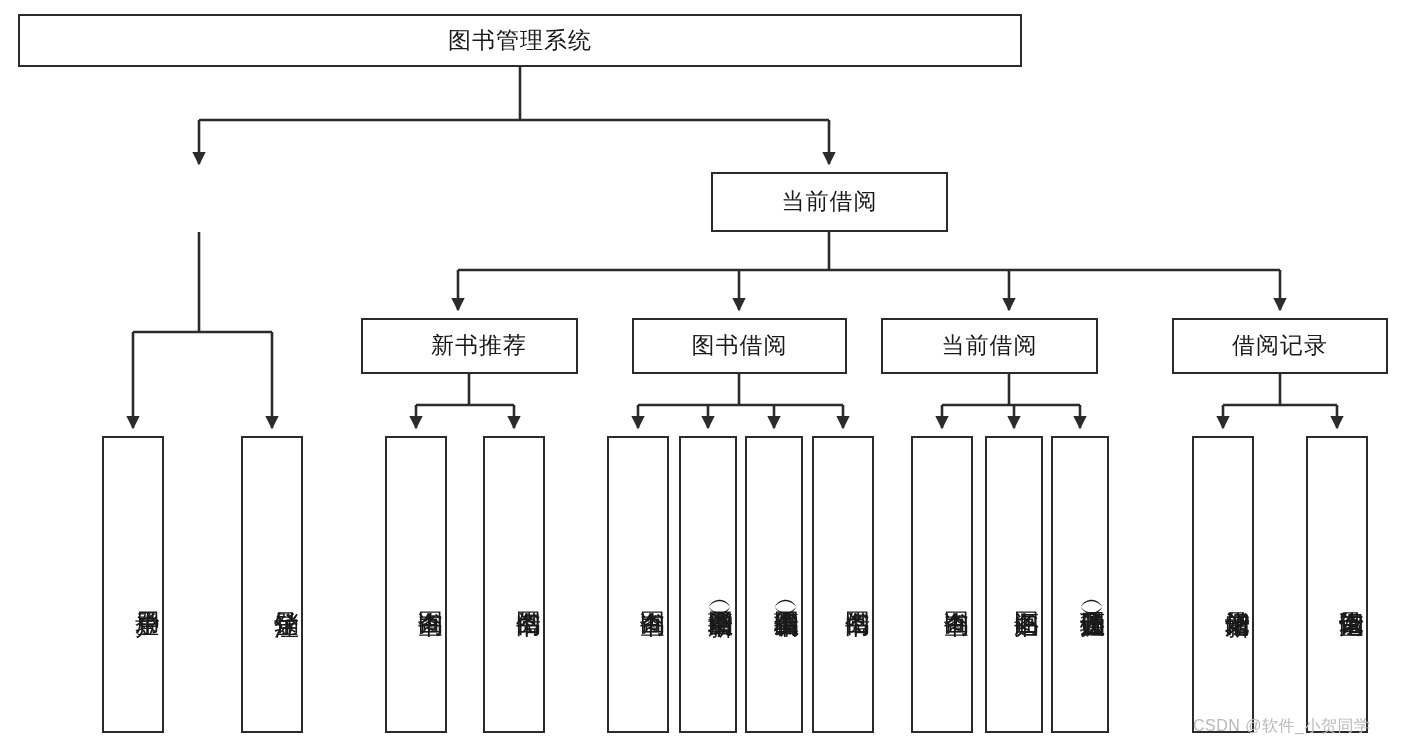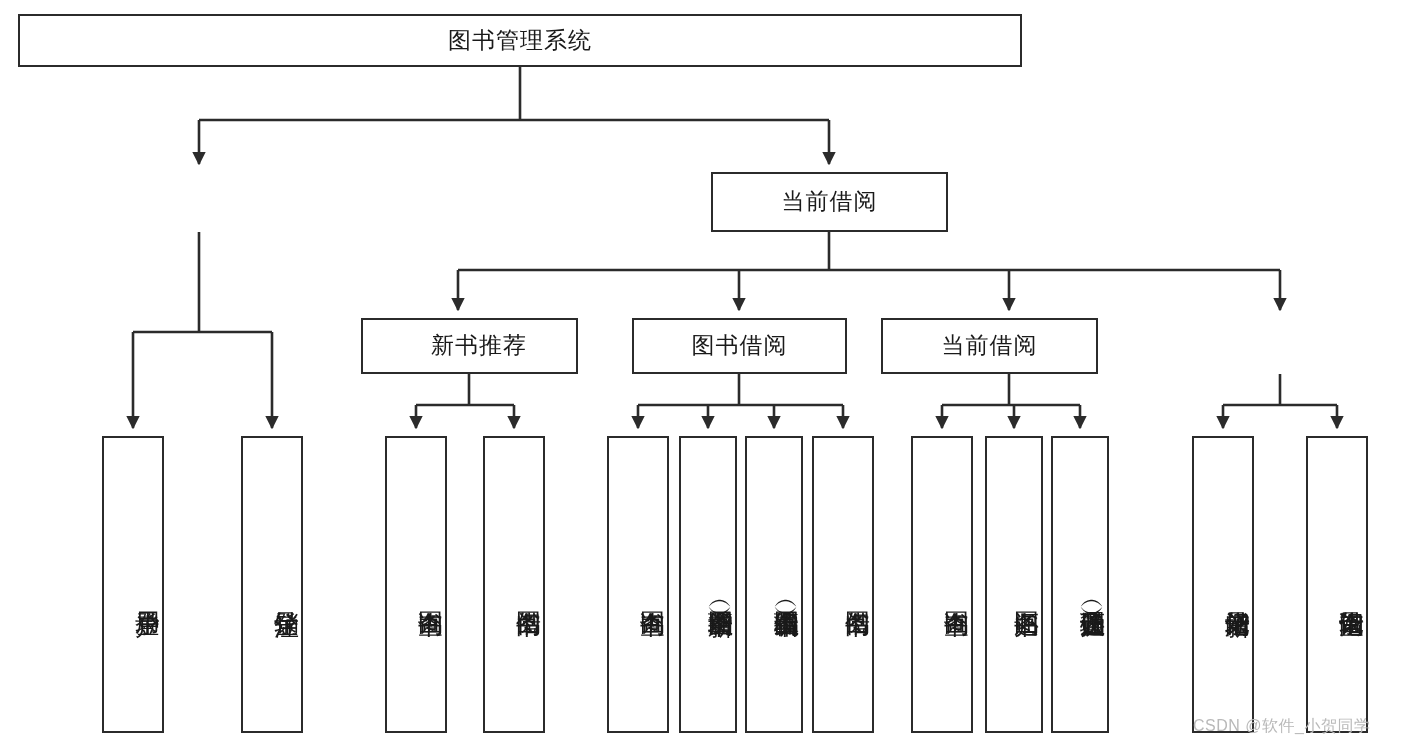--- a/index.html
+++ b/index.html
@@ -130,20 +130,23 @@
 
   <div class="node node-h" style="left: 361px; top: 318px; width: 217px; height: 56px; padding-left: 19px;">
     <span>新书推荐</span>
   </div>
   <div class="node node-h" style="left: 632px; top: 318px; width: 215px; height: 56px;">
     <span>图书借阅</span>
   </div>
   <div class="node node-h" style="left: 881px; top: 318px; width: 217px; height: 56px;">
     <span>当前借阅</span>
   </div>
+  <div class="node node-h" style="left: 1172px; top: 318px; width: 216px; height: 56px;">
+    <span>借阅记录</span>
+  </div>
 
   <div class="node node-v" style="left: 102px; top: 436px; width: 62px; height: 297px;">
     <span class="vtext">用户登录</span>
   </div>
   <div class="node node-v" style="left: 241px; top: 436px; width: 62px; height: 297px;">
     <span class="vtext">注销登录</span>
   </div>
   <div class="node node-v" style="left: 385px; top: 436px; width: 62px; height: 297px;">
     <span class="vtext">查询图书</span>
   </div>

